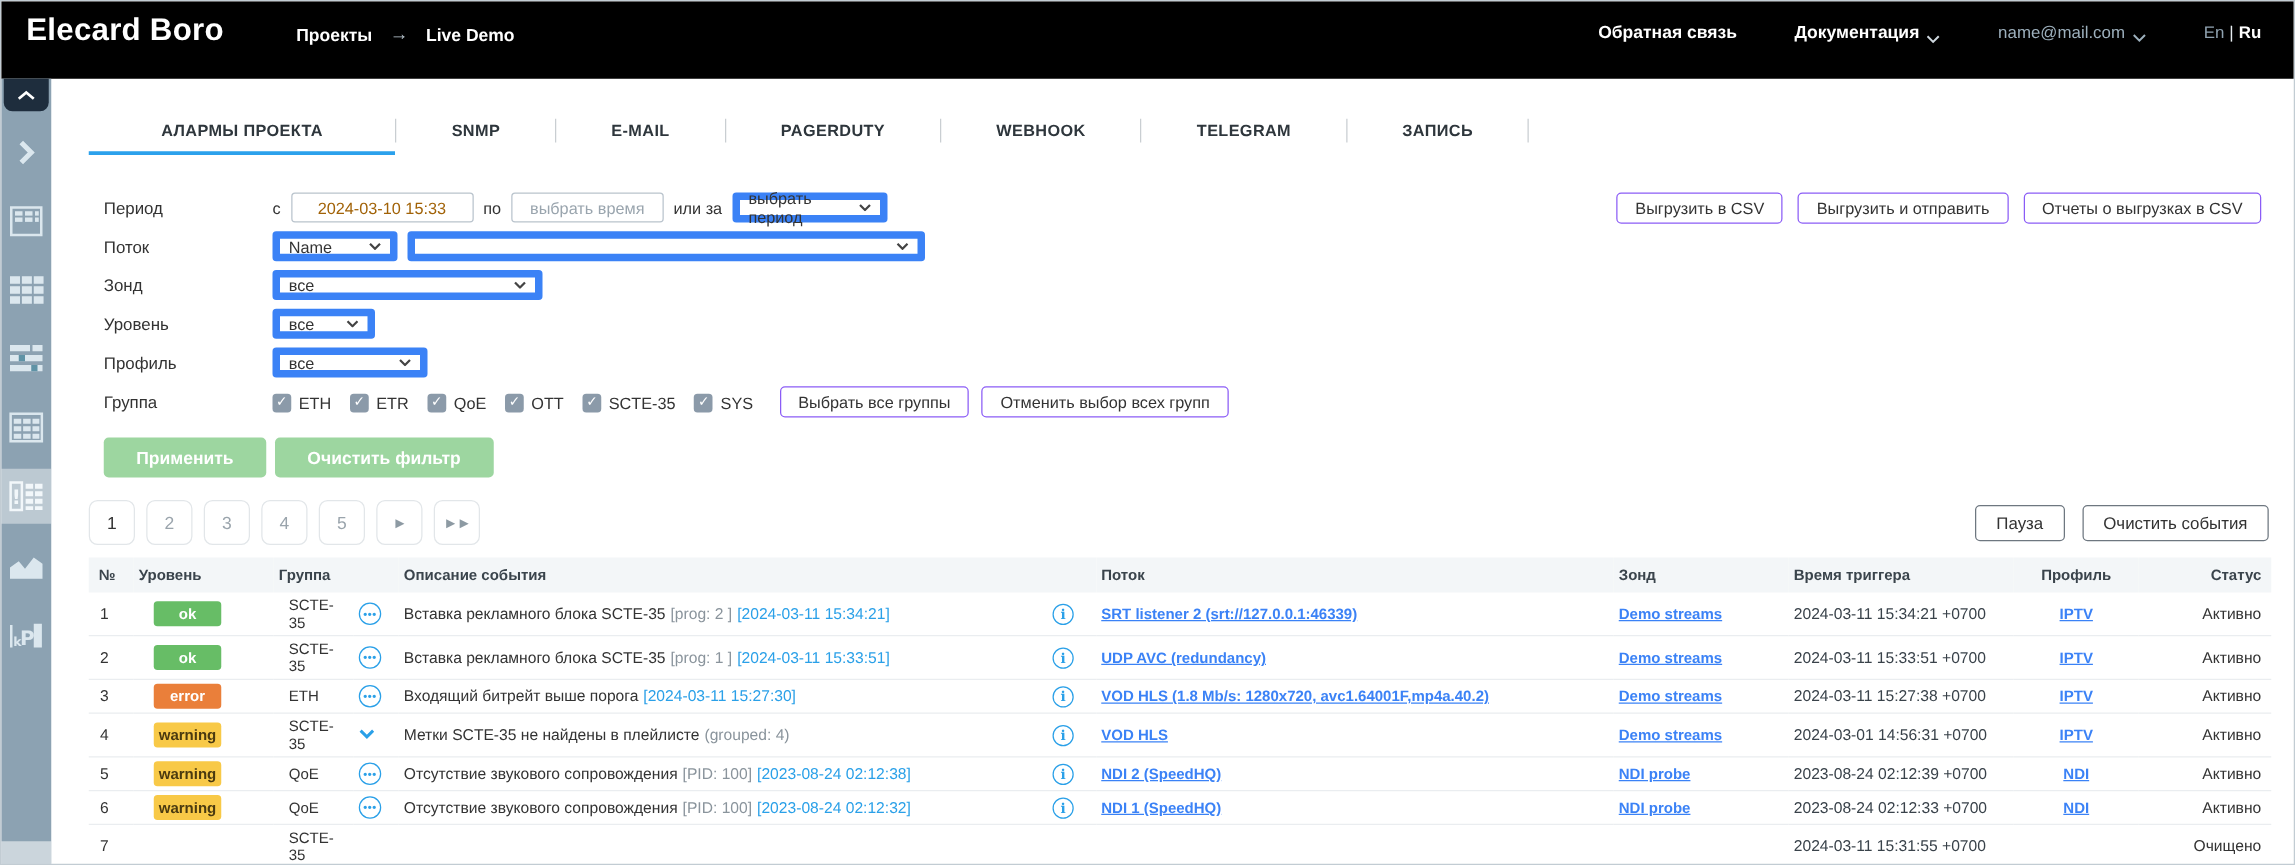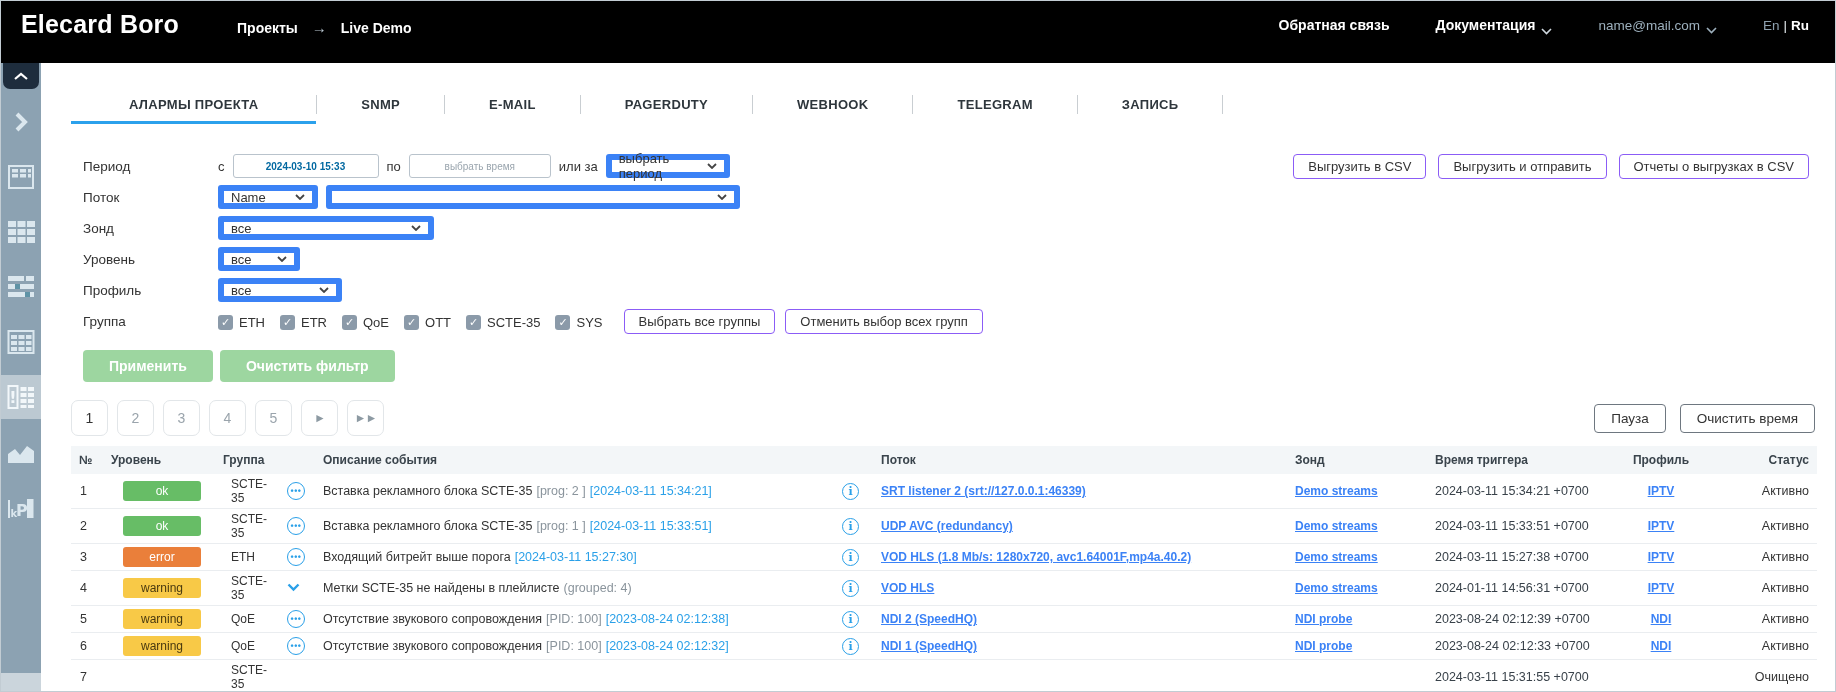--- a/index.html
+++ b/index.html
@@ -41,25 +41,25 @@
   
   .filters { margin-top:16px; }
   .filters-header { background:#eef3f7; height:30px; display:flex; align-items:center; justify-content:space-between; padding:0 14px; }
   .filters-title { font-weight:700; font-size:13px; color:#333; }
   .link-blue { color:#2ba1ec; font-size:13.5px; cursor:pointer; }
   .filters-body { position:relative; padding:14px 0 0 12px; }
   .f-row { display:flex; align-items:center; margin-bottom:7px; min-height:24px; }
   .f-label { width:135px; font-size:13.5px; color:#333; flex-shrink:0; }
   .f-inline { display:flex; align-items:center; gap:8px; }
   .mini-label { color:#333; font-size:13px; }
-  input.inp { height:24px; border:1px solid #b9c3cc; border-radius:3px; text-align:center; font-size:10px; color:#0369a1; font-weight:700; font-family:"Liberation Sans",sans-serif; }
+  input.inp { height:24px; border:1px solid #b9c3cc; border-radius:3px; text-align:center; font-size:13px; color:#a16207; font-weight:400; font-family:"Liberation Sans",sans-serif; }
   input.inp::placeholder { color:#9aa5ae; font-weight:400; }
   .sel { height:24px; border:6px solid #3b82f6; border-radius:3px; background:#fff; display:inline-flex; align-items:center; justify-content:space-between; padding:0 7px; font-size:13px; color:#333; cursor:pointer; }
   .sel .chev { margin-left:8px; display:flex; }
-  .w-datefrom{width:146px;} .w-dateto{width:142px;} .w-period{width:124px;}
+  .w-datefrom{width:146px;} .w-dateto{width:122px;} .w-period{width:124px;}
   .w-name{width:100px;} .w-stream{width:414px;} .w-probe{width:216px;} .w-level{width:82px;} .w-profile{width:124px;}
   .export-row { position:absolute; top:14px; right:6px; display:flex; gap:12px; }
   .btn-outline { background:#fff; border:1px solid #8b5cf6; border-radius:4px; padding:4px 14px; font-size:13px; color:#333; cursor:pointer; font-family:"Liberation Sans",sans-serif; }
   .cb-wrap { display:inline-flex; align-items:center; gap:6px; margin-right:15px; cursor:pointer; }
   .cb { width:15px; height:15px; background:#8b9aa9; border-radius:3px; color:#fff; font-size:11px; display:flex; align-items:center; justify-content:center; line-height:1; }
   .cb-label { font-size:13px; color:#333; }
   .group-btns { display:inline-flex; gap:10px; margin-left:6px; }
   .apply-row { display:flex; gap:7px; margin:16px 0 0 12px; }
   .btn-green { background:#9dd6a0; border:none; border-radius:4px; color:#fff; font-size:14px; font-weight:700; padding:8px 26px; cursor:pointer; font-family:"Liberation Sans",sans-serif; }
 
@@ -70,21 +70,21 @@
   .page-btn.arrow { color:#8d9aa3; font-size:12px; letter-spacing:-1px; }
   .right-btns { margin-left:auto; display:flex; gap:14px; }
   .btn-outline2 { background:#fff; border:1px solid #6e7780; border-radius:4px; padding:6px 16px; font-size:13.5px; color:#333; cursor:pointer; font-family:"Liberation Sans",sans-serif; }
 
   
   table.alarms { border-collapse:collapse; table-layout:fixed; width:100%; margin-top:10px; }
   table.alarms thead th { background:#f3f6f8; font-size:12px; font-weight:700; color:#3a444c; text-align:left; padding:7px 4px; }
   th.th-num{padding-left:8px!important;} th.th-profile{text-align:center!important;} th.th-status{text-align:right!important; padding-right:8px!important;}
   tbody td { border-bottom:1px solid #eaedf0; padding:3px 4px; font-size:12.5px; color:#333; vertical-align:middle; }
   td.c-num { padding-left:9px; }
-  .badge { display:inline-block; width:78px; text-align:center; border-radius:3px; padding:3px 0; font-size:12px; font-weight:400; }
+  .badge { display:inline-block; width:54px; text-align:center; border-radius:3px; padding:3px 0; font-size:12px; font-weight:700; }
   .badge.ok { background:#67bd66; color:#fff; }
   .badge.error { background:#ea7f3a; color:#fff; }
   .badge.warning { background:#f8c947; color:#4a3a10; }
   td.c-level { padding-left:16px; }
   td.c-group { padding-left:12px; font-size:12px; }
   .icon-circle { width:18px; height:18px; border:1.6px solid #2aa0e8; border-radius:50%; color:#2aa0e8; display:flex; align-items:center; justify-content:center; font-size:9px; font-weight:700; letter-spacing:.5px; line-height:1; cursor:pointer; }
   .desc-flex { display:flex; align-items:center; gap:8px; }
   .desc-text { flex:1; line-height:1.35; }
   .seg { margin-right:4px; }
   .seg-muted { color:#8a949c; }
@@ -362,21 +362,21 @@
             <div class="page-btn current">1</div>
             <div class="page-btn">2</div>
             <div class="page-btn">3</div>
             <div class="page-btn">4</div>
             <div class="page-btn">5</div>
             <div class="page-btn arrow">►</div>
             <div class="page-btn arrow">►►</div>
           </div>
         <div class="right-btns">
           <button class="btn-outline2">Пауза</button>
-          <button class="btn-outline2">Очистить время</button>
+          <button class="btn-outline2">Очистить события</button>
         </div>
       </div>
 
       <table class="alarms">
         <colgroup>
           <col style="width:36px">
             <col style="width:112px">
             <col style="width:64px">
             <col style="width:36px">
           <col style="width:558px">
@@ -465,21 +465,21 @@
                     <path d="M1.5 1.5 L6.5 6.5 L11.5 1.5" stroke="#2aa0e8" stroke-width="2.4" fill="none"></path>
                   </svg></span></td>
               <td>
                 <div class="desc-flex">
                   <span class="desc-text"><span class="seg">Метки SCTE-35 не найдены в плейлисте</span><span class="seg seg-muted">(grouped: 4)</span></span>
                   <div class="info-icon">i</div>
                 </div>
               </td>
               <td><span class="ulink">VOD HLS</span></td>
               <td><span class="ulink">Demo streams</span></td>
-              <td class="c-time">2024-01-11 14:56:31 +0700</td>
+              <td class="c-time">2024-03-01 14:56:31 +0700</td>
               <td class="c-profile"><span class="ulink">IPTV</span></td>
               <td class="c-status">Активно</td>
             </tr>
             <tr>
               <td class="c-num">5</td>
               <td class="c-level"><span class="badge warning">warning</span></td>
               <td class="c-group">QoE</td>
               <td>
                 <div class="icon-circle">•••</div>
               </td>

